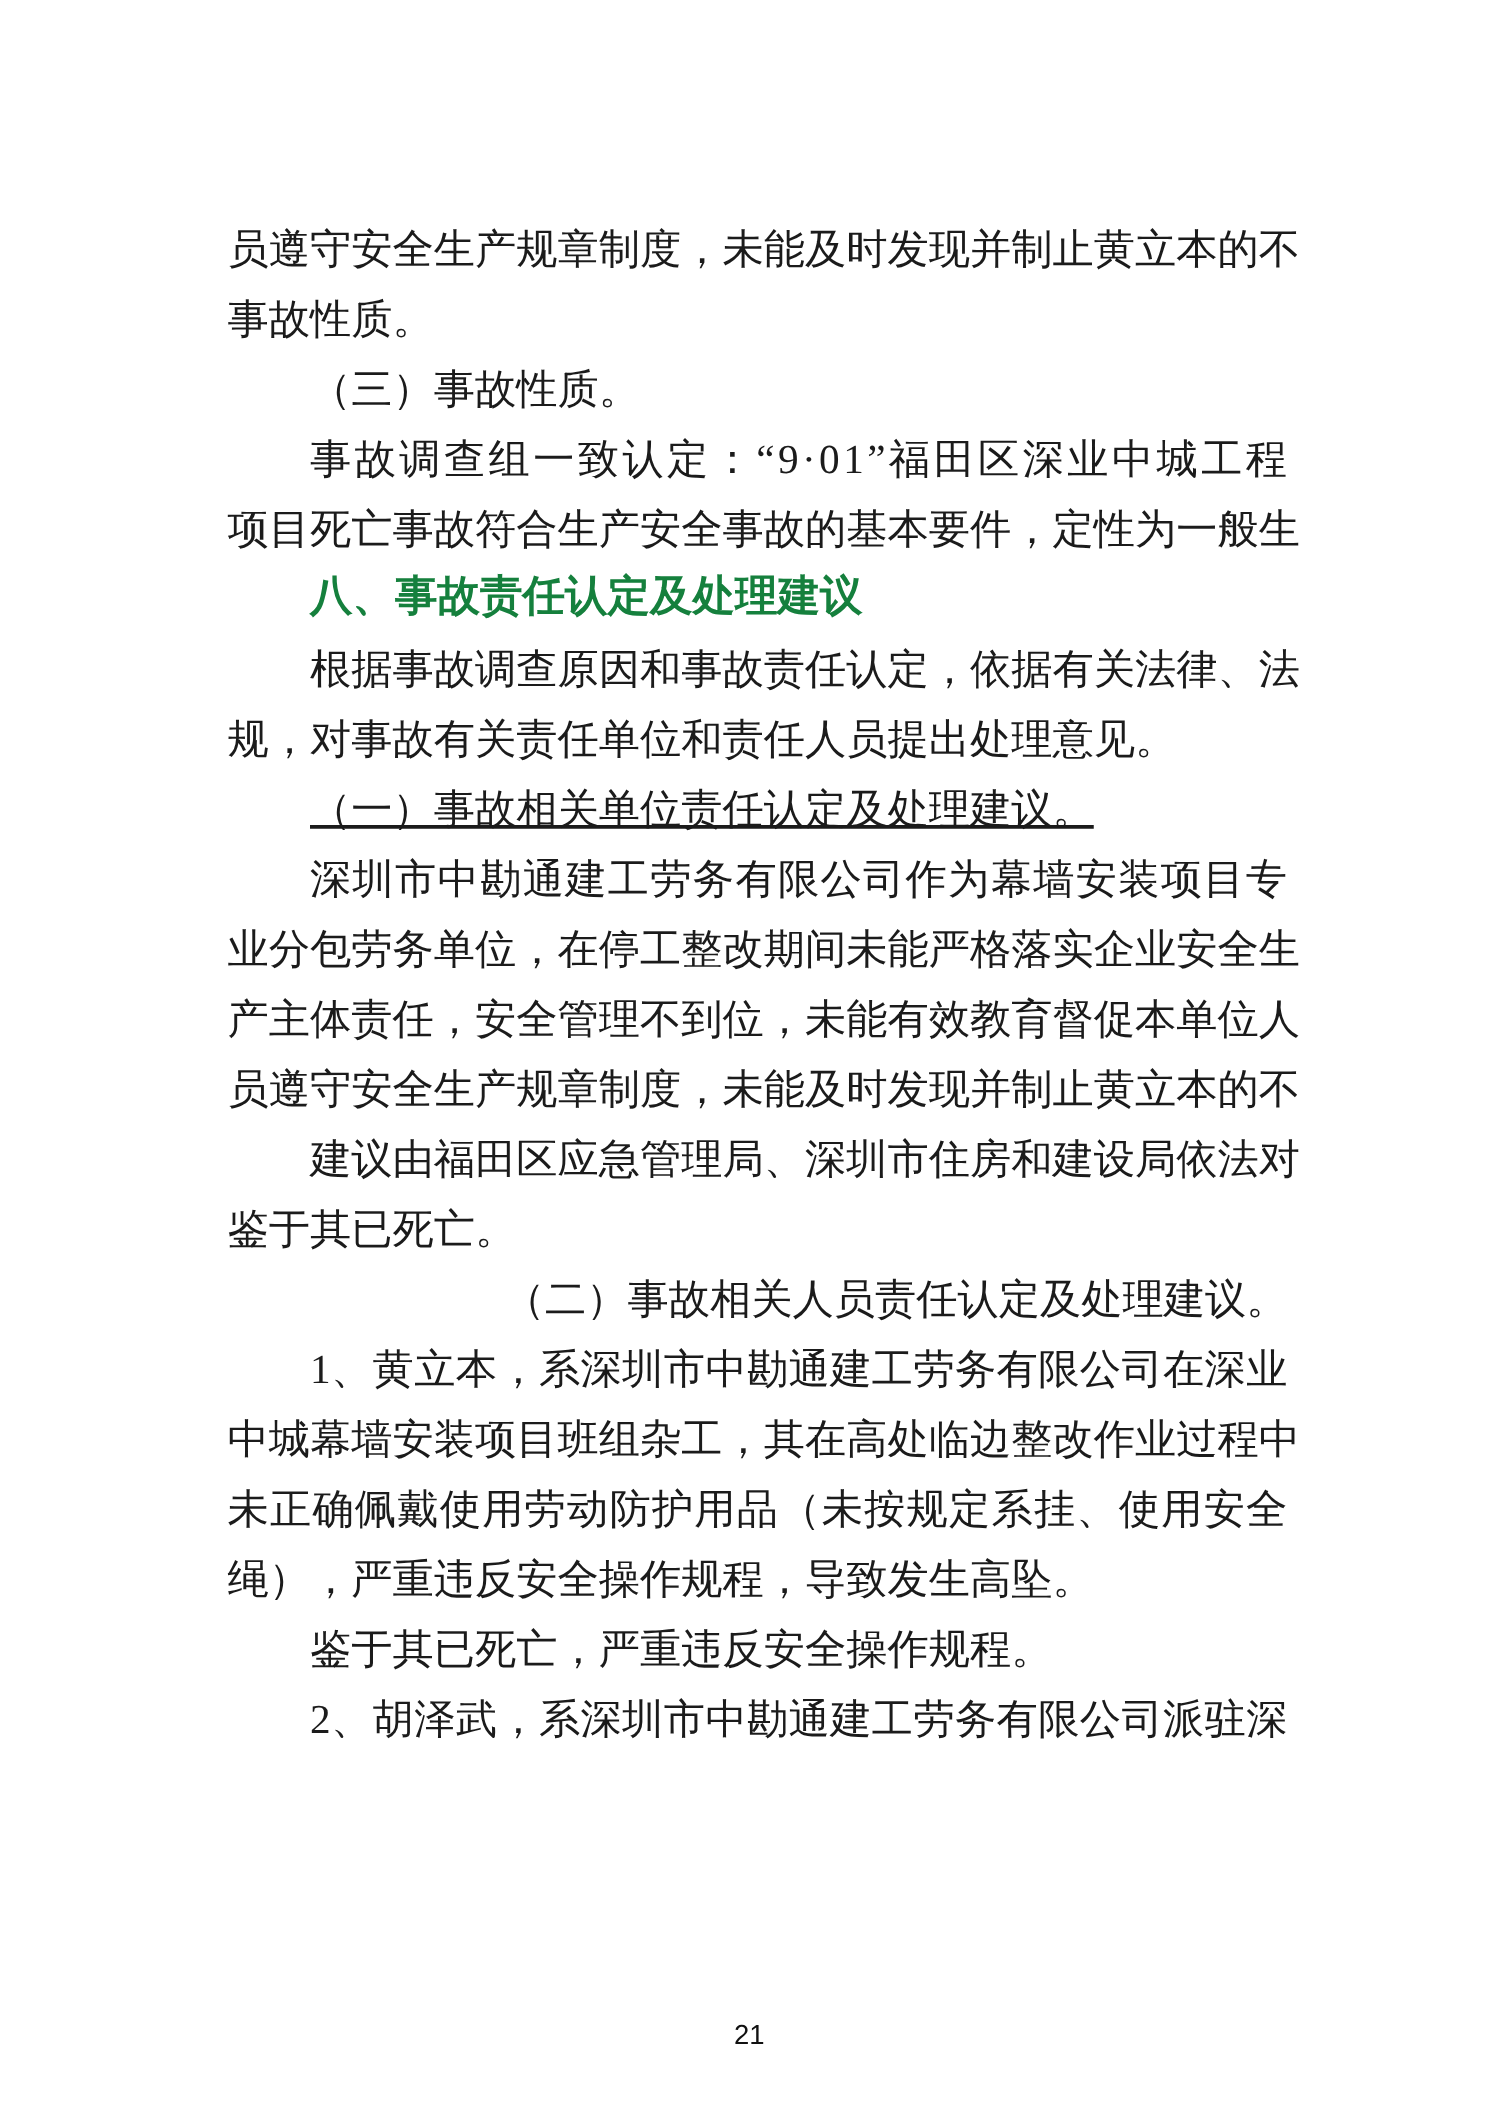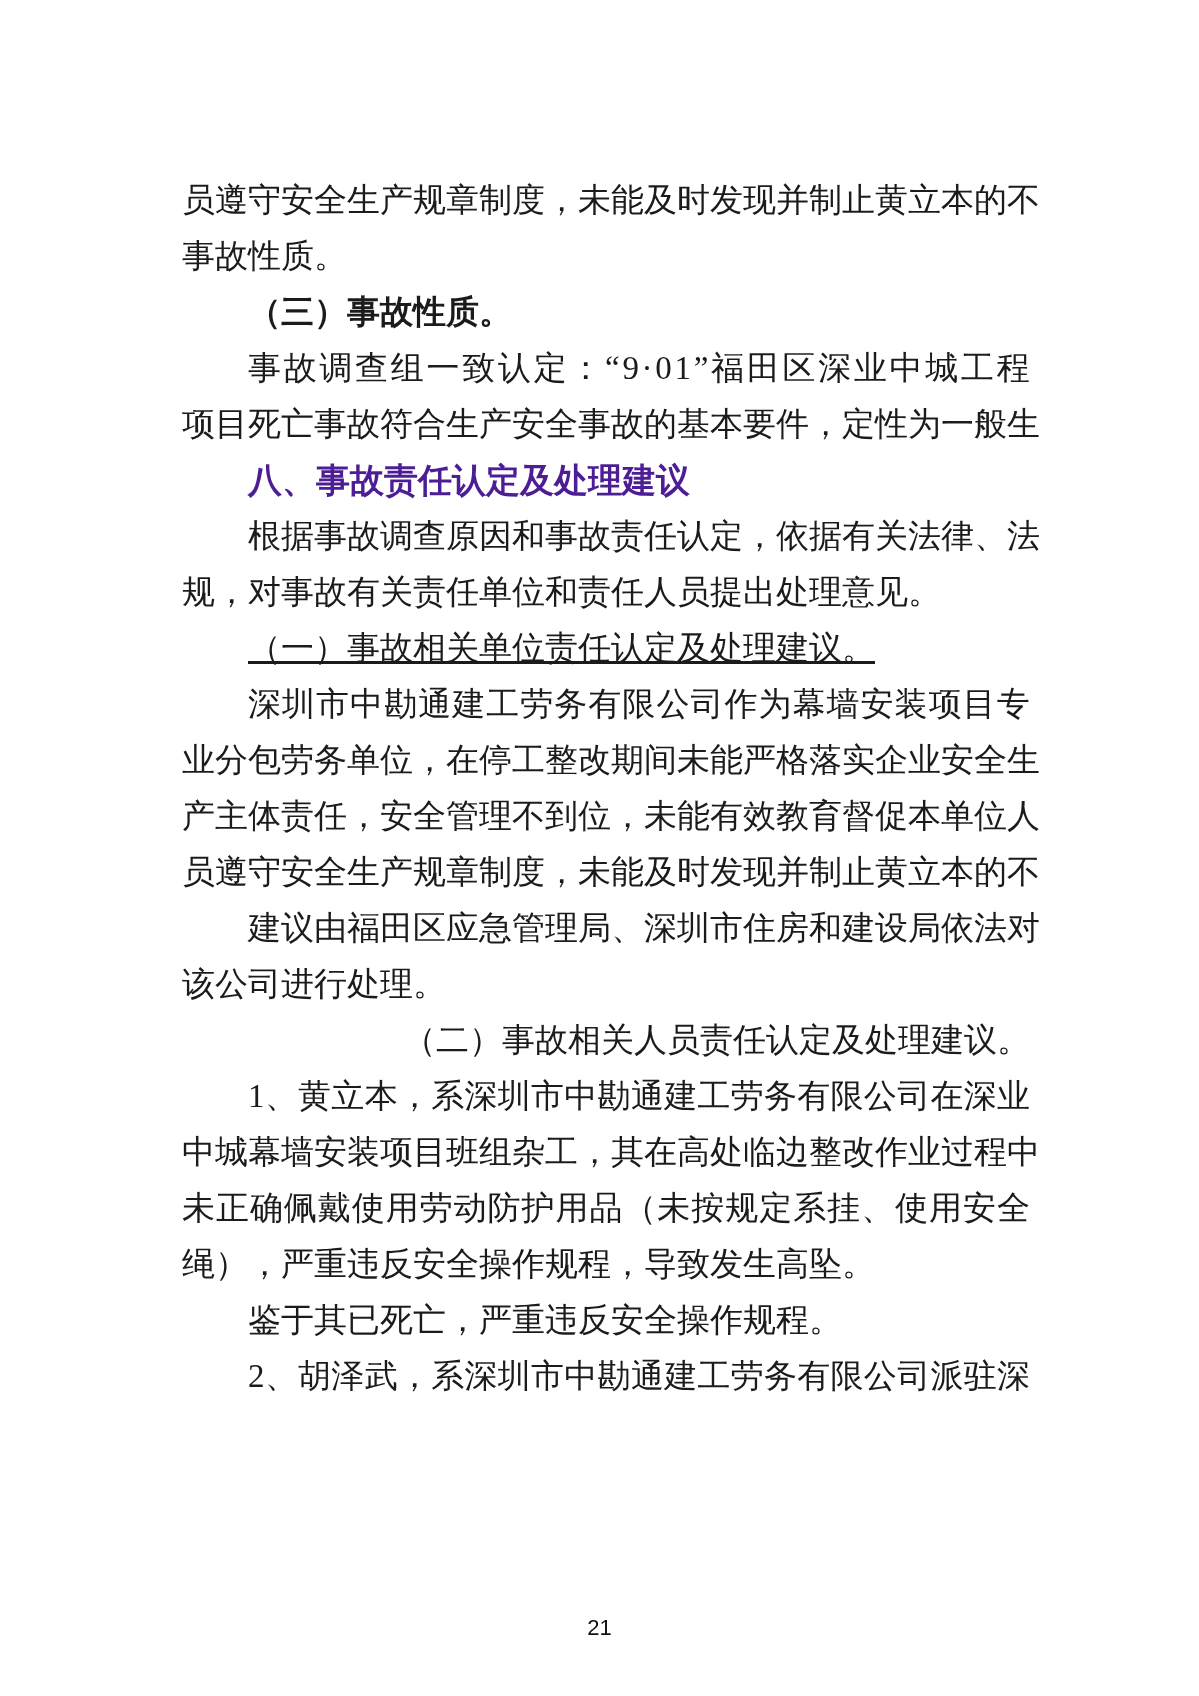--- a/index.html
+++ b/index.html
@@ -34,23 +34,23 @@
     display: flex;
     justify-content: space-between;
     align-items: center;
   }
   .line.stretch span {
     display: block;
     height: 56px;
     line-height: 56px;
   }
   .line.bold {
-    font-family: Liberation Sans, sans-serif;
+    font-family: Liberation Mono, monospace;
     font-weight: 700;
-    color: #4c1d95;
+    color: #15803d;
     font-size: 34px;
   }
   .page-number {
     position: absolute;
     left: 0;
     top: 1614px;
     width: 1199px;
     text-align: center;
     font-family: "Liberation Sans", "DejaVu Sans", sans-serif;
     font-size: 22px;
@@ -85,21 +85,21 @@
         <span>并</span>
         <span>制</span>
         <span>止</span>
         <span>黄</span>
         <span>立</span>
         <span>本</span>
         <span>的</span>
         <span>不</span>
       </div>
       <div class="line">事故性质。</div>
-      <div class="line" style="padding-left: 66px; font-weight: bold;">（三）事故性质。</div>
+      <div class="line" style="padding-left: 66px;">（三）事故性质。</div>
       <div class="line stretch" style="padding-left: 66px;">
         <span>事</span>
         <span>故</span>
         <span>调</span>
         <span>查</span>
         <span>组</span>
         <span>一</span>
         <span>致</span>
         <span>认</span>
         <span>定</span>
@@ -305,21 +305,21 @@
         <span>住</span>
         <span>房</span>
         <span>和</span>
         <span>建</span>
         <span>设</span>
         <span>局</span>
         <span>依</span>
         <span>法</span>
         <span>对</span>
       </div>
-      <div class="line">该公司进行处理。</div>
+      <div class="line">鉴于其已死亡。</div>
       <div class="line" style="padding-left: 66px; text-align: right;">（二）事故相关人员责任认定及处理建议。</div>
       <div class="line stretch" style="padding-left: 66px;">
         <span>1</span>
         <span>、</span>
         <span>黄</span>
         <span>立</span>
         <span>本</span>
         <span>，</span>
         <span>系</span>
         <span>深</span>

